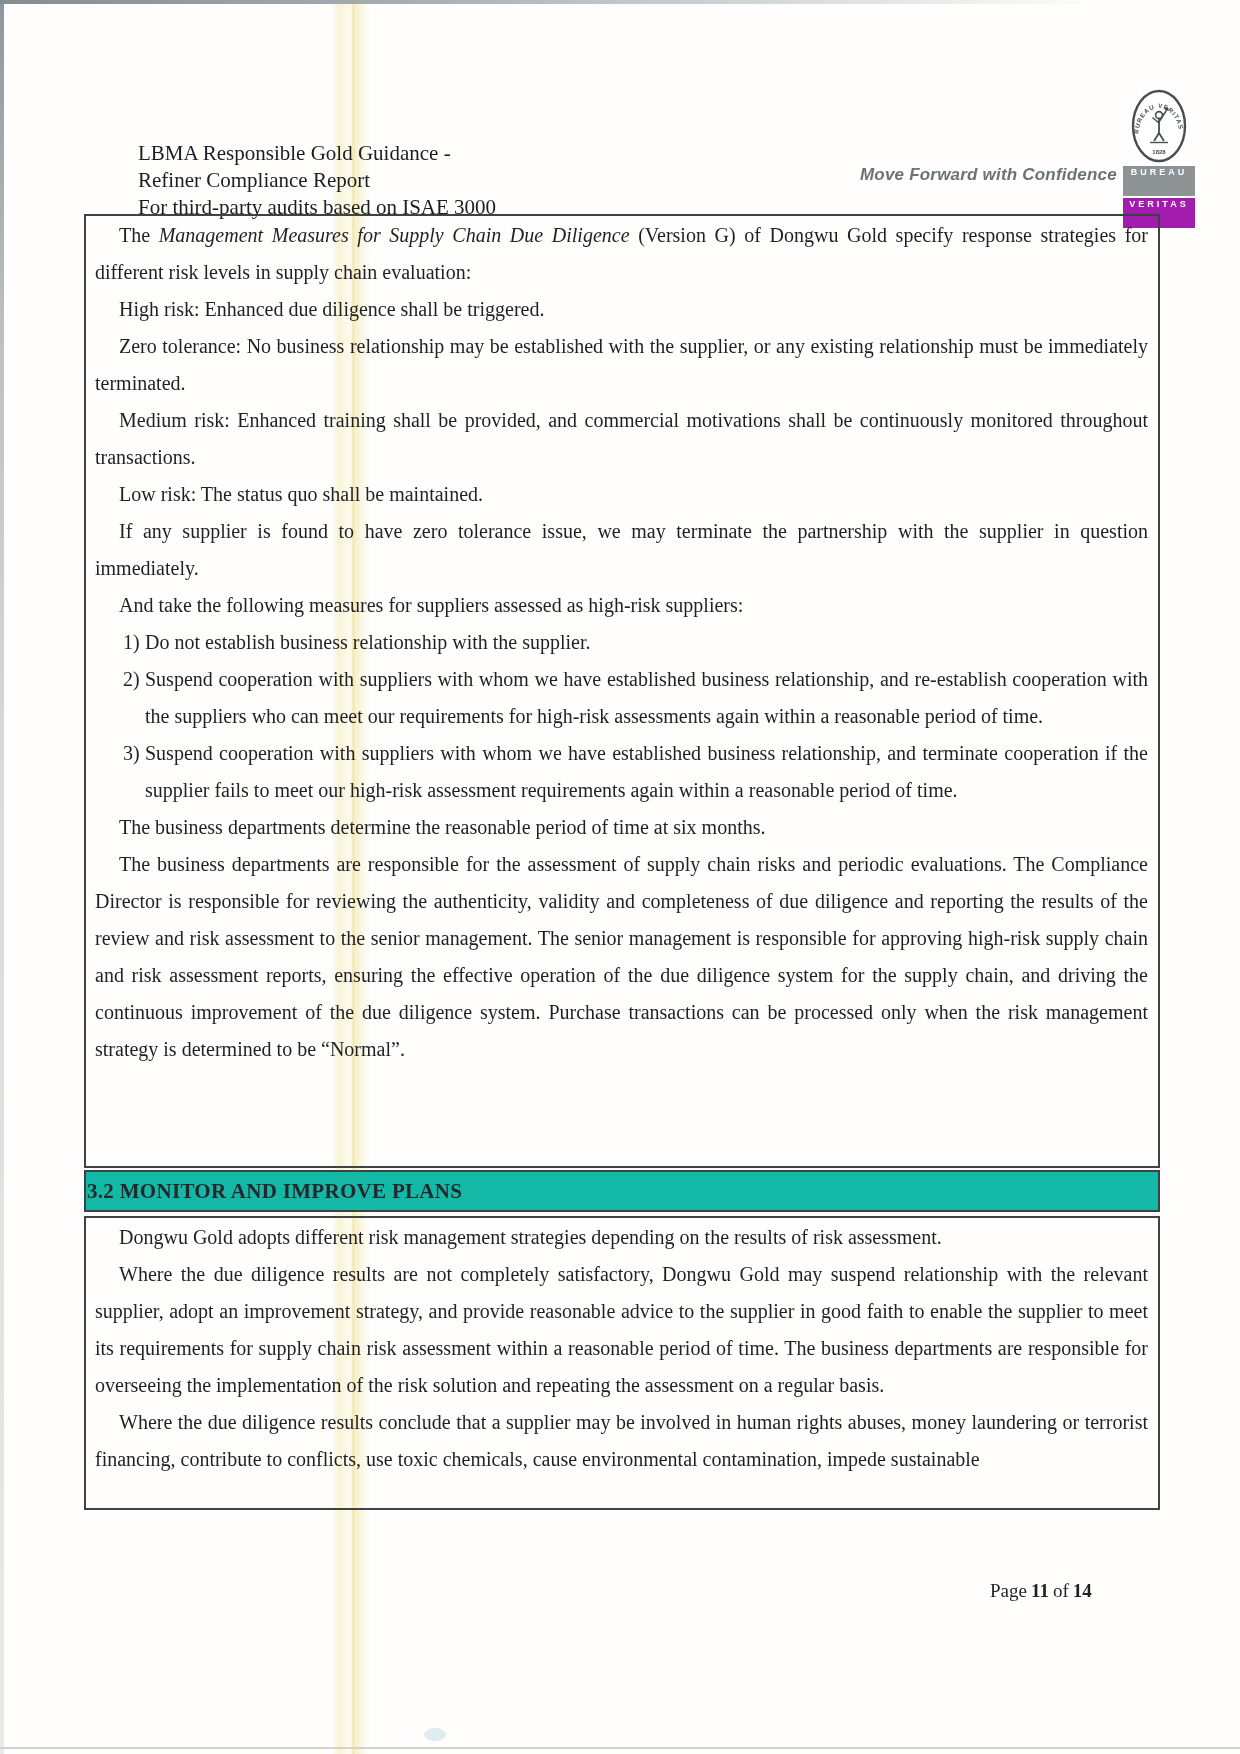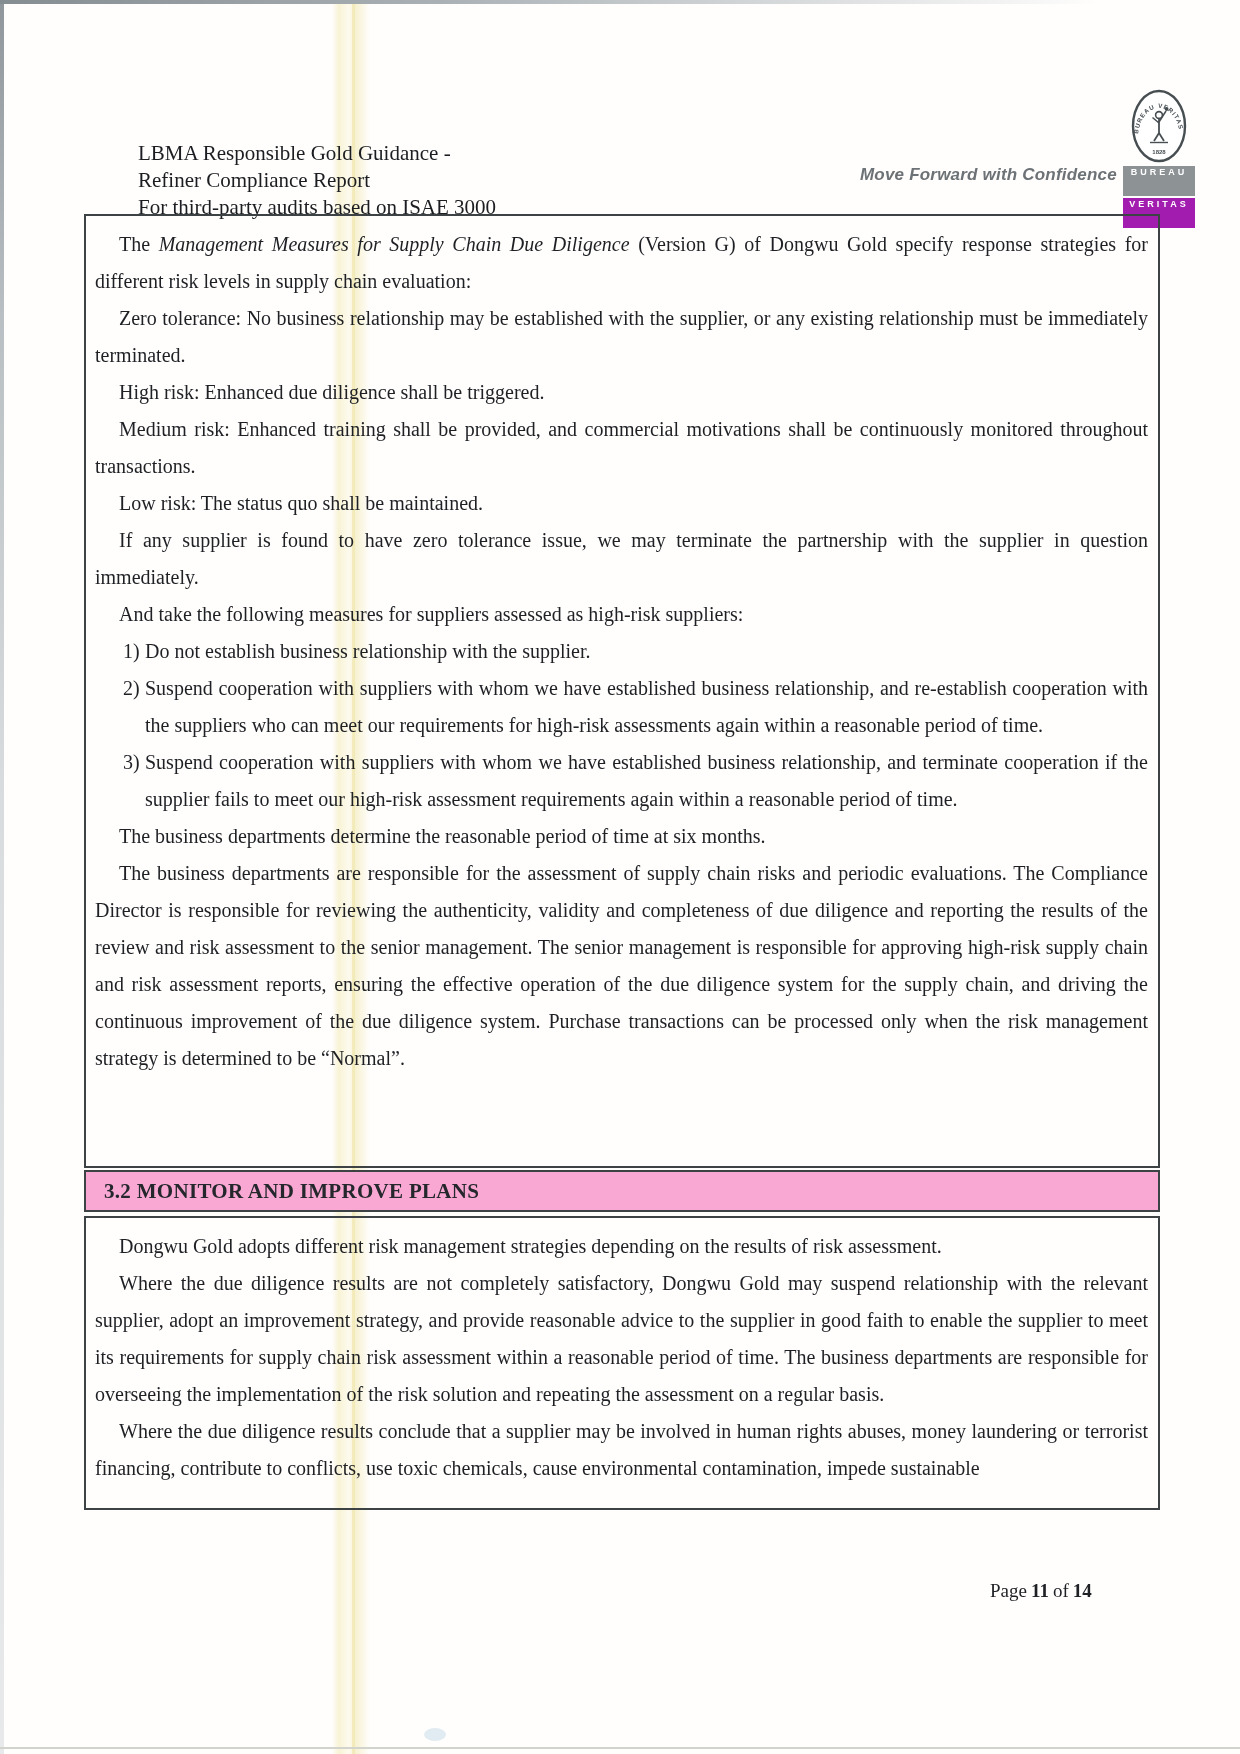--- a/index.html
+++ b/index.html
@@ -22,31 +22,31 @@
     font-size:17px;font-weight:bold;font-style:italic;color:#6c7276;letter-spacing:.2px;white-space:nowrap;}
   .logo{position:absolute;left:1123px;top:88px;width:72px;}
   .logo svg{display:block;margin:0 auto;}
   .logo-bar{width:72px;height:30px;margin-top:2px;font-family:"Liberation Sans",sans-serif;font-weight:bold;
     font-size:9px;letter-spacing:3px;color:#ffffff;text-align:center;line-height:13px;}
   .bar-bureau{background:#8d9295;}
   .bar-veritas{background:#a21caf;}
 
   
   .tbox{position:absolute;left:84px;width:1076px;border:2px solid #3d4245;box-sizing:border-box;
-    padding:10px 10px 0 9px;font-size:20px;line-height:37px;text-align:justify;color:#1e2024;background:transparent;}
+    padding:1px 10px 0 9px;font-size:20px;line-height:37px;text-align:justify;color:#1e2024;background:transparent;}
   .box1{top:214px;height:954px;}
   .box2{top:1216px;height:294px;}
   .tbox p{margin:0;text-indent:24px;}
   .list-item{position:relative;padding-left:50px;text-align:justify;}
   .list-item .num{position:absolute;left:28px;}
   em{font-style:italic;}
 
   .section-bar{position:absolute;left:84px;top:1170px;width:1076px;height:42px;border:2px solid #3d4245;
-    box-sizing:border-box;background:#f9a8d4;font-size:21px;font-weight:bold;line-height:38px;
-    padding-left:18px;color:#24272b;letter-spacing:.3px;}
+    box-sizing:border-box;background:#14b8a6;font-size:21px;font-weight:bold;line-height:38px;
+    padding-left:1px;color:#24272b;letter-spacing:.3px;}
 
   .footer{position:absolute;left:990px;top:1580px;font-size:19px;color:#1e2024;white-space:nowrap;}
   .footer .b{font-weight:bold;}
   .footer span{margin-right:4px;}
   .footer span:last-child{margin-right:16px;}
 </style>
 </head>
 <body>
 
 <div class="page">
@@ -84,22 +84,22 @@
       <line x1="29" y1="45" x2="34" y2="53" stroke="#474e52" stroke-width="1.8"></line>
       <line x1="20" y1="54.5" x2="38" y2="54.5" stroke="#474e52" stroke-width="1.4"></line>
       <text x="29" y="66" text-anchor="middle" font-family="Liberation Sans, sans-serif" font-size="6" font-weight="bold" fill="#474e52">1828</text>
     </svg>
     <div class="logo-bar bar-bureau">BUREAU</div>
     <div class="logo-bar bar-veritas">VERITAS</div>
   </div>
 
   <div class="tbox box1">
     <p><span>The </span><em>Management Measures for Supply Chain Due Diligence</em><span> (Version G) of Dongwu Gold specify response strategies for different risk levels in supply chain evaluation:</span></p>
+    <p>High risk: Enhanced due diligence shall be triggered.</p>
     <p>Zero tolerance: No business relationship may be established with the supplier, or any existing relationship must be immediately terminated.</p>
-    <p>High risk: Enhanced due diligence shall be triggered.</p>
     <p>Medium risk: Enhanced training shall be provided, and commercial motivations shall be continuously monitored throughout transactions.</p>
     <p>Low risk: The status quo shall be maintained.</p>
     <p>If any supplier is found to have zero tolerance issue, we may terminate the partnership with the supplier in question immediately.</p>
     <p>And take the following measures for suppliers assessed as high-risk suppliers:</p>
     <div class="list-item">
       <span class="num">1)</span>
       <span>Do not establish business relationship with the supplier.</span>
     </div>
     <div class="list-item">
       <span class="num">2)</span>

